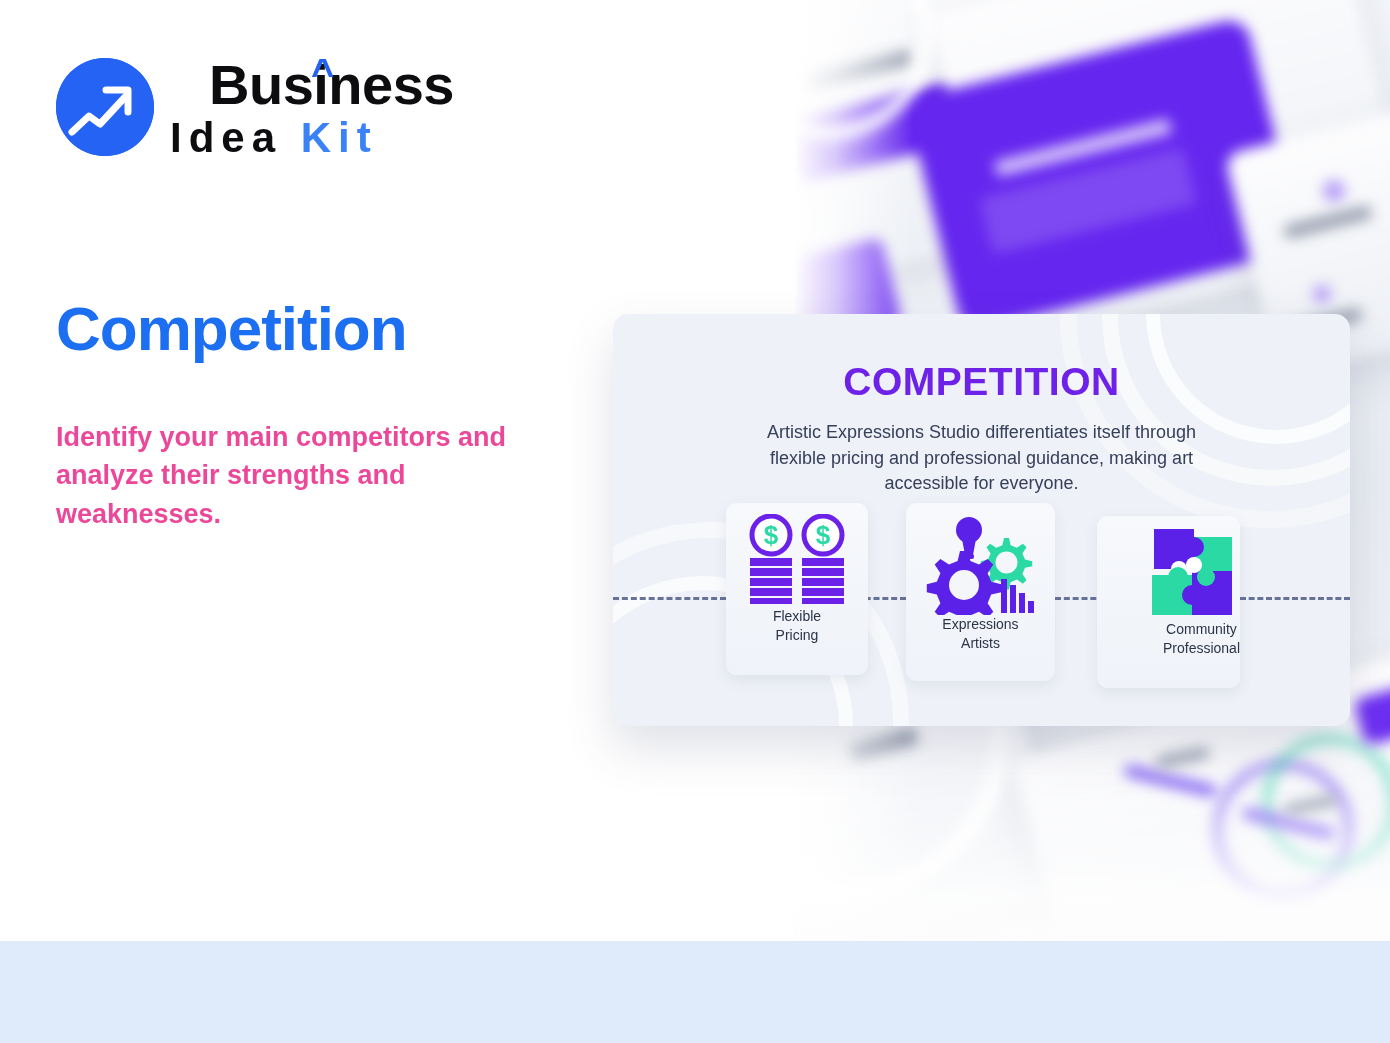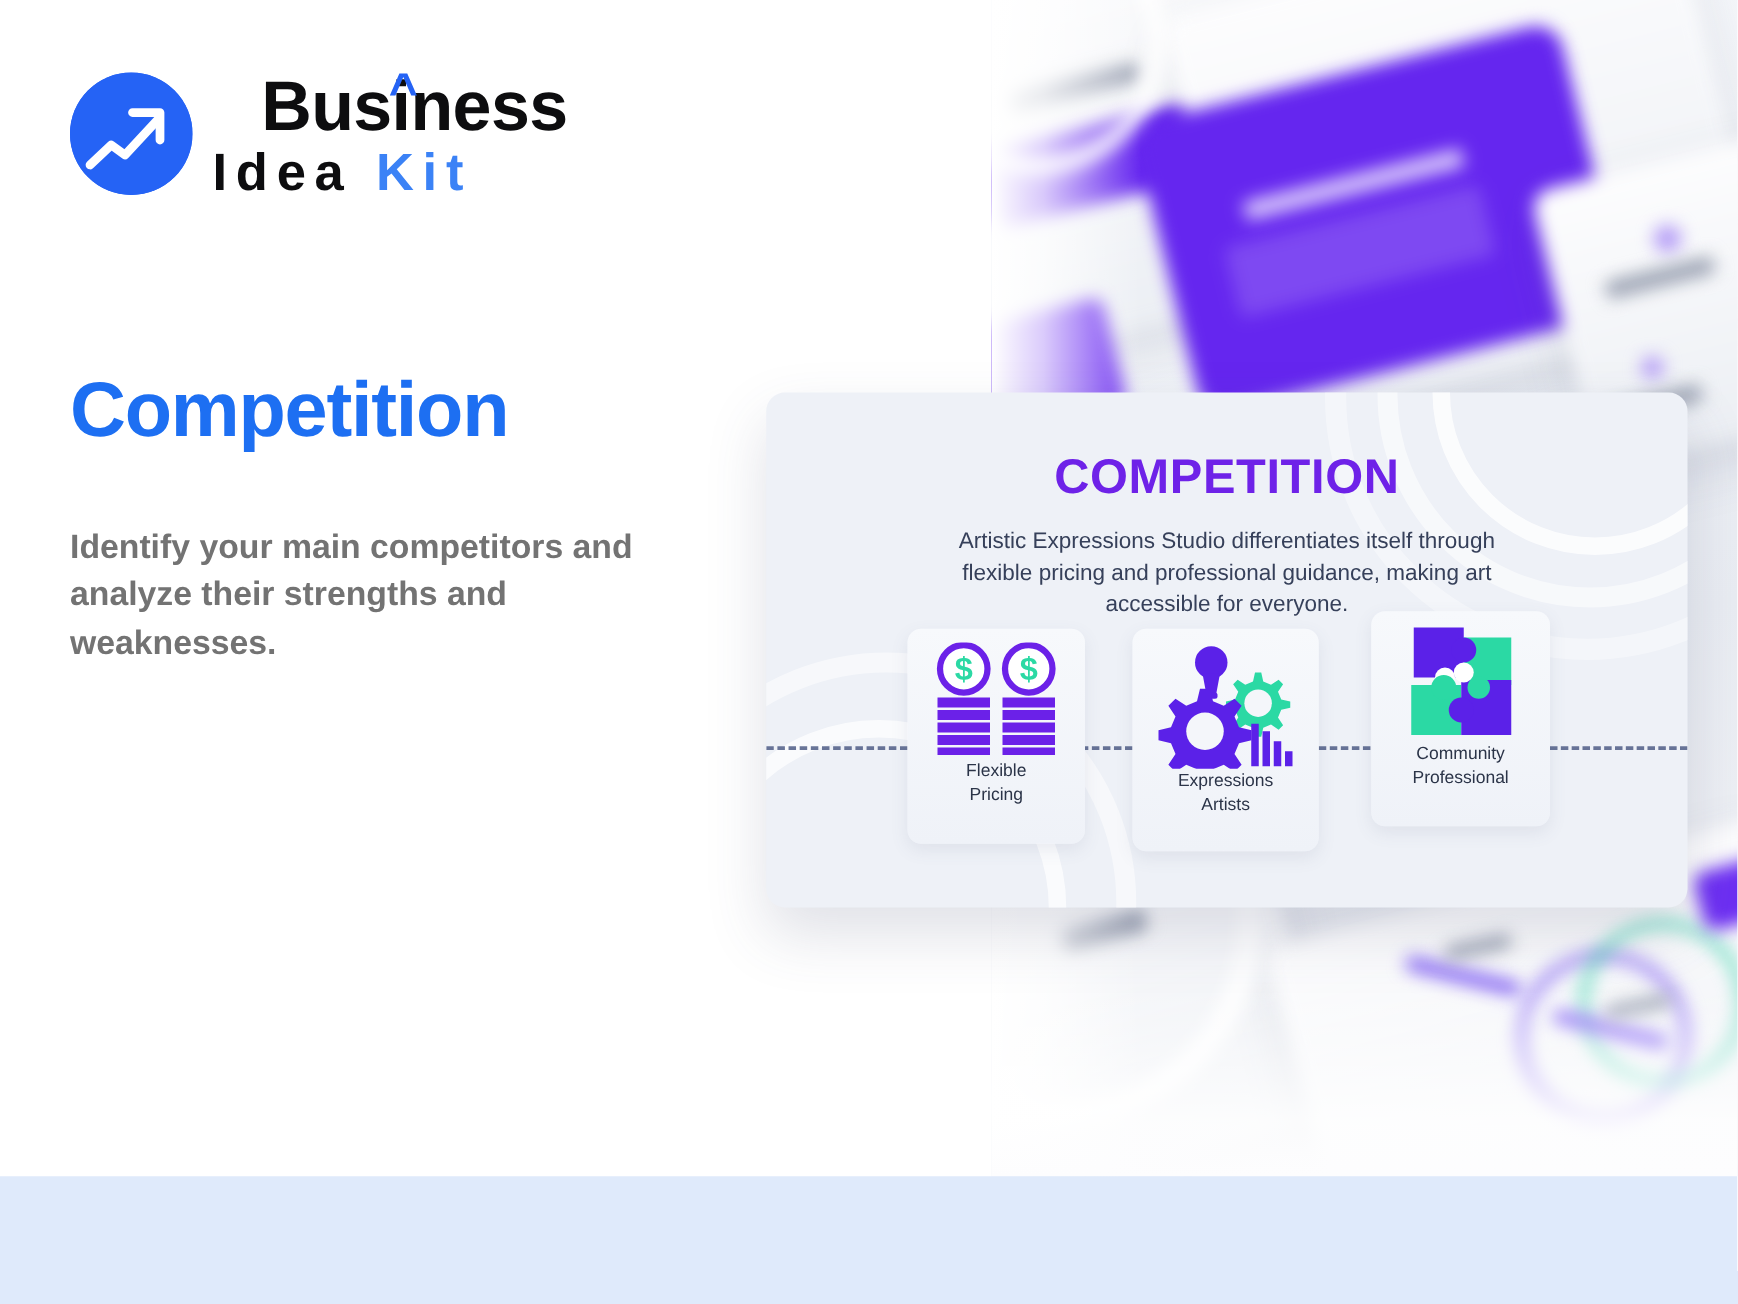--- a/index.html
+++ b/index.html
@@ -77,21 +77,21 @@
   }
   .logo-line2 .kit { color: #3b82f6; }
 
   .headline {
     position: absolute; left: 56px; top: 296px;
     font-size: 62px; font-weight: bold; color: #1d6ff2;
     letter-spacing: -1px; line-height: 1.05;
   }
   .body-copy {
     position: absolute; left: 56px; top: 418px; width: 520px;
-    font-size: 27px; font-weight: bold; color: #737373; line-height: 1.42;
+    font-size: 27px; font-weight: bold; color: #ec4899; line-height: 1.42;
   }
   .body-copy p + p { margin-top: 38px; }
 
   
   .slide {
     position: absolute; left: 613px; top: 314px; width: 737px; height: 412px;
     background: #eef1f7; border-radius: 15px;
     box-shadow: 0 22px 48px rgba(70,80,110,0.17);
     overflow: hidden;
   }
@@ -128,21 +128,21 @@
   .cards { position: absolute; left: 0; top: 0; width: 100%; height: 100%; }
   .icard {
     position: absolute;
     background: linear-gradient(180deg,#f7f9fc 0%, #eff2f8 100%);
     border-radius: 11px;
     box-shadow: 0 5px 14px rgba(90,100,130,0.10);
     display: flex; flex-direction: column; align-items: center;
   }
   .icard.c1 { left: 113px; top: 189px; width: 142px; height: 172px; }
   .icard.c2 { left: 293px; top: 189px; width: 149px; height: 178px; }
-  .icard.c3 { left: 484px; top: 175px; width: 143px; height: 172px; }
+  .icard.c3 { left: 484px; top: 202px; width: 143px; height: 172px; align-items: flex-end; }
   .icard .glyph {
     height: 104px; display: flex; align-items: center; justify-content: center;
     padding-top: 10px;
   }
   .icard.c2 .glyph { height: 112px; }
   .icard .cap {
     font-size: 14px; font-weight: normal; color: #2b3448;
     text-align: center; line-height: 1.35;
   }
 

